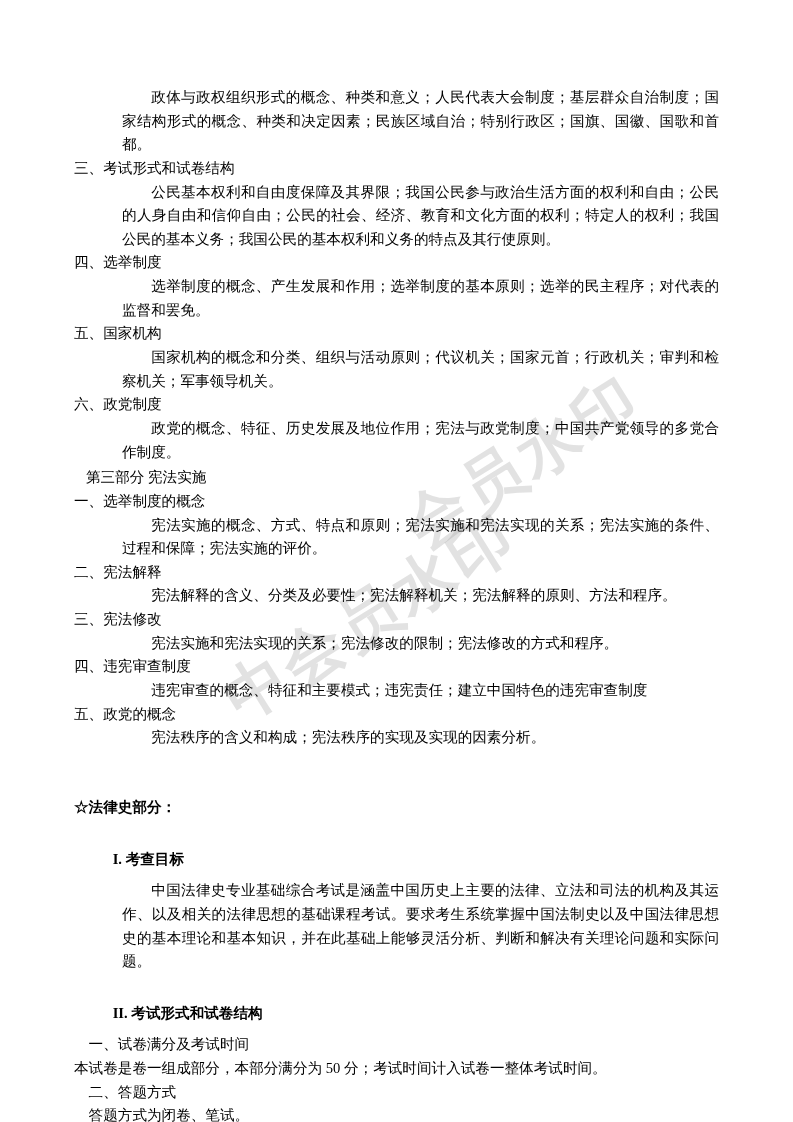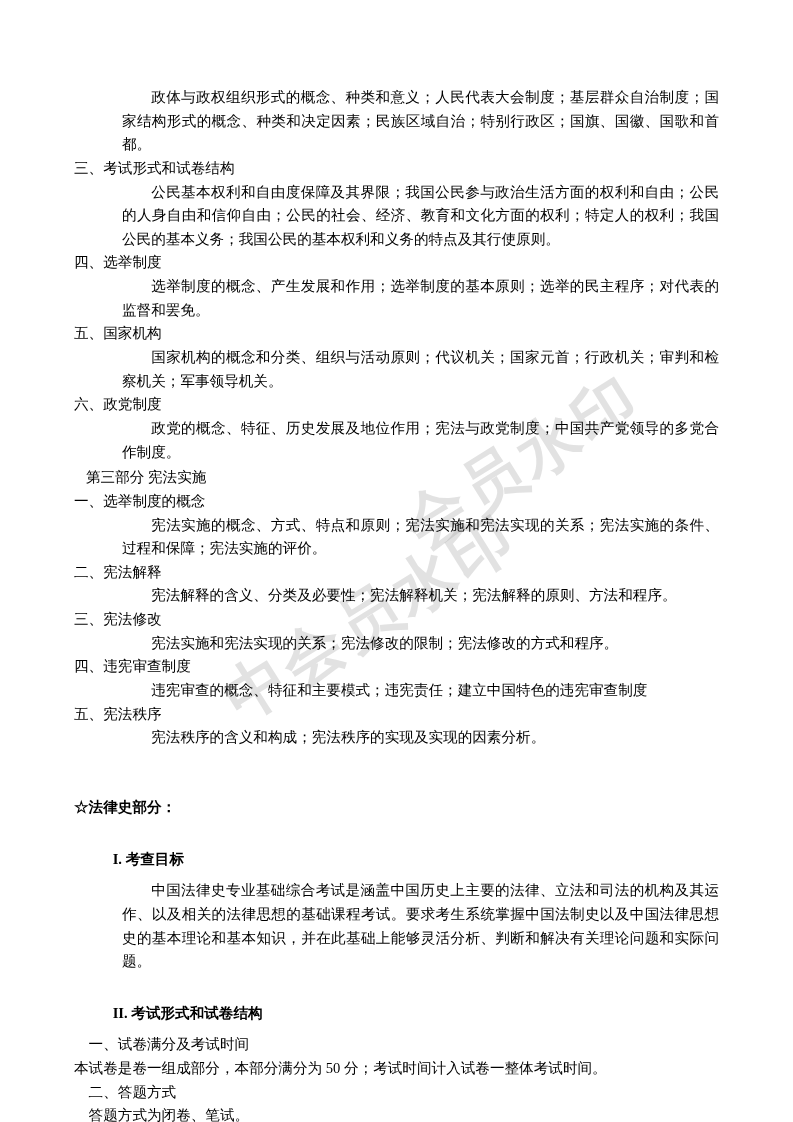--- a/index.html
+++ b/index.html
@@ -115,21 +115,21 @@
       <div class="indent1">政党的概念、特征、历史发展及地位作用；宪法与政党制度；中国共产党领导的多党合作制度。</div>
       <div class="section-head">第三部分  宪法实施</div>
       <div class="lvl1">一、选举制度的概念</div>
       <div class="indent1">宪法实施的概念、方式、特点和原则；宪法实施和宪法实现的关系；宪法实施的条件、过程和保障；宪法实施的评价。</div>
       <div class="lvl1">二、宪法解释</div>
       <div class="indent1">宪法解释的含义、分类及必要性；宪法解释机关；宪法解释的原则、方法和程序。</div>
       <div class="lvl1">三、宪法修改</div>
       <div class="indent1">宪法实施和宪法实现的关系；宪法修改的限制；宪法修改的方式和程序。</div>
       <div class="lvl1">四、违宪审查制度</div>
       <div class="indent1">违宪审查的概念、特征和主要模式；违宪责任；建立中国特色的违宪审查制度</div>
-      <div class="lvl1">五、宪法秩序</div>
+      <div class="lvl1">五、政党的概念</div>
       <div class="indent1">宪法秩序的含义和构成；宪法秩序的实现及实现的因素分析。</div>
       <div class="gap-lg"></div>
       <div class="bold">☆法律史部分：</div>
       <div class="gap-md"></div>
       <div class="romanhead">I.  考查目标</div>
       <div class="indent1">中国法律史专业基础综合考试是涵盖中国历史上主要的法律、立法和司法的机构及其运作、以及相关的法律思想的基础课程考试。要求考生系统掌握中国法制史以及中国法律思想史的基本理论和基本知识，并在此基础上能够灵活分析、判断和解决有关理论问题和实际问题。</div>
       <div class="gap-md"></div>
       <div class="romanhead">II.  考试形式和试卷结构</div>
       <div class="indent-half">一、试卷满分及考试时间</div>
       <div class="p">本试卷是卷一组成部分，本部分满分为 50 分；考试时间计入试卷一整体考试时间。</div>

